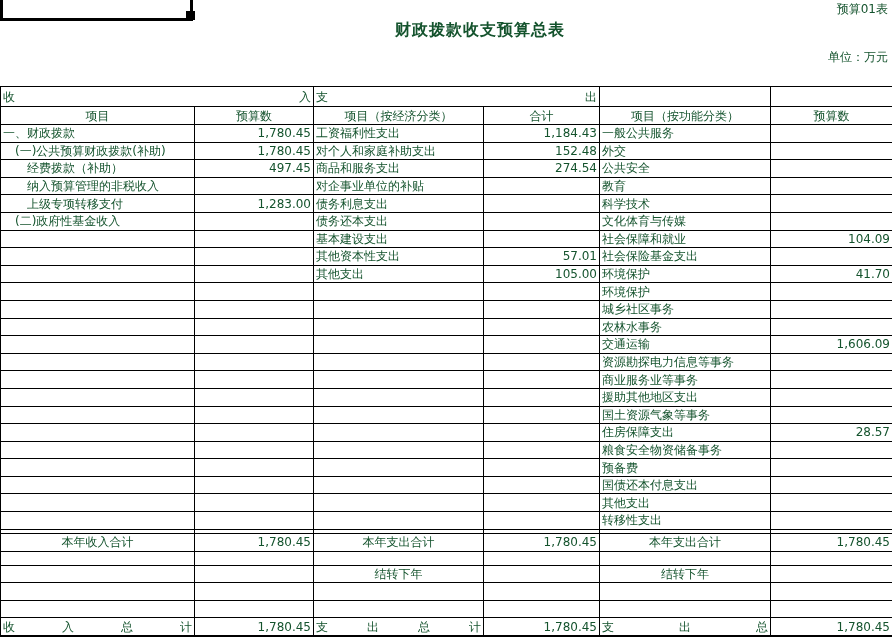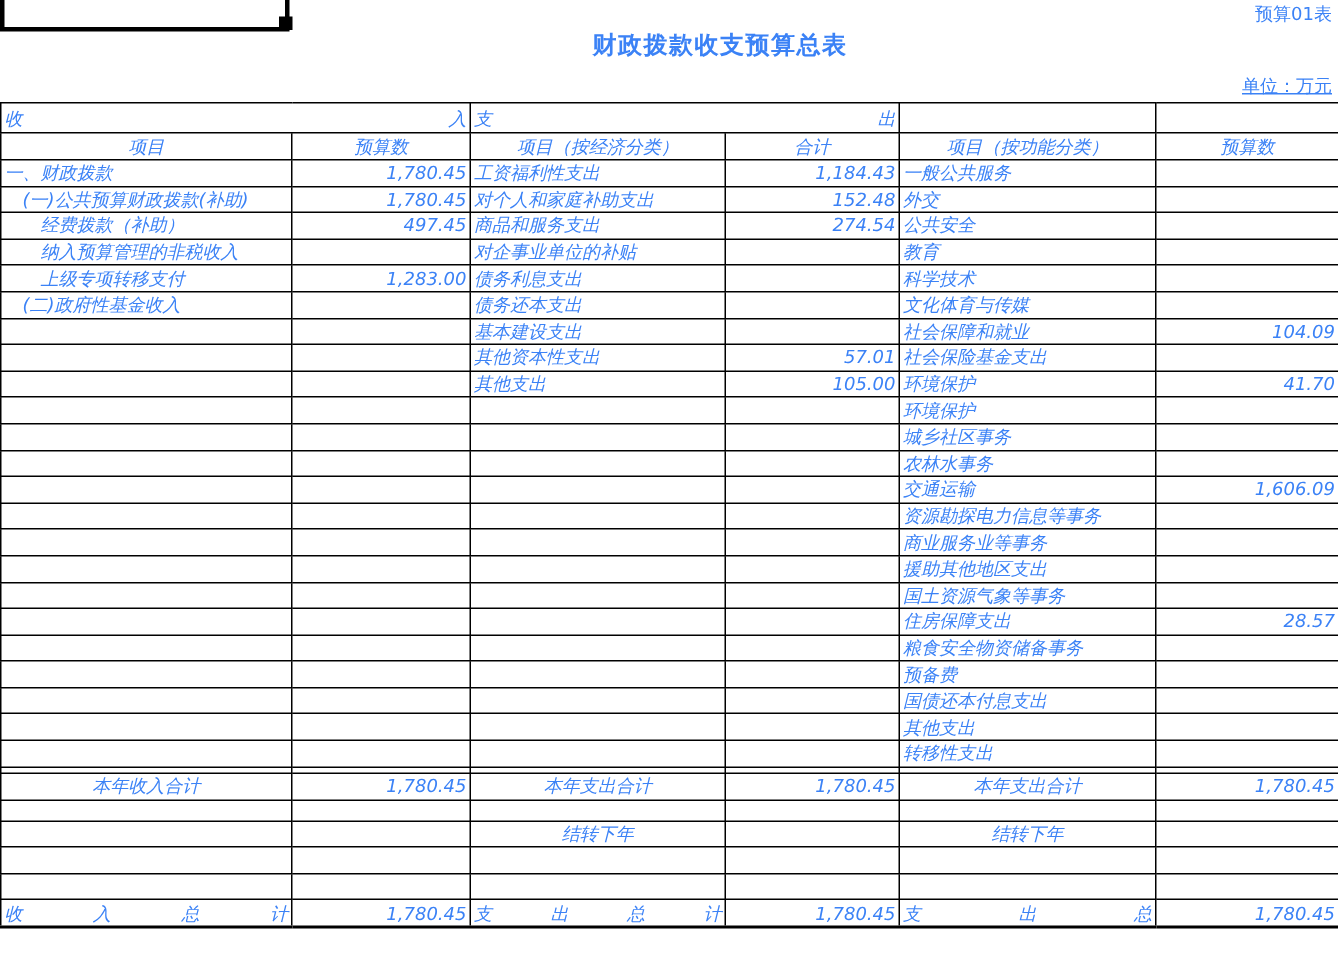--- a/index.html
+++ b/index.html
@@ -1,31 +1,31 @@
 <!DOCTYPE html>
 <html><head>
 <meta charset="utf-8">
 <style>
   html,body{margin:0;padding:0;background:#fff;}
   .stage{
     position:relative;width:892px;height:639px;background:#fff;overflow:hidden;
-    font-family:"DejaVu Sans","Liberation Sans",sans-serif;color:#3b82f6;
+    font-family:"DejaVu Sans","Liberation Sans",sans-serif;color:#14532d;
   }
   
   .sheet-label{position:absolute;top:1px;right:4px;font-size:12px;}
   .page-title{position:absolute;top:20px;left:0;width:892px;text-align:center;
     font-size:16px;font-weight:bold;letter-spacing:1px;padding-left:34px;}
-  .unit-label{position:absolute;top:49px;right:4px;font-size:12px;text-decoration:underline;}
+  .unit-label{position:absolute;top:49px;right:4px;font-size:12px;}
   
   .sel-box{position:absolute;left:0;top:-5px;width:187px;height:20px;
     border:3px solid #000;background:transparent;}
   .sel-handle{position:absolute;left:186px;top:11px;width:9px;height:9px;background:#000;}
   
-  table.budget{position:absolute;top:68px;left:0;width:892px;
-    border-collapse:collapse;table-layout:fixed;font-style:italic;}
+  table.budget{position:absolute;top:86px;left:0;width:892px;
+    border-collapse:collapse;table-layout:fixed;}
   table.budget td{border:1px solid #000;font-size:12px;line-height:1;
     white-space:nowrap;overflow:hidden;padding:0 2px;vertical-align:middle;}
   tr.hdr1{height:20px;}
   tr.hdr2{height:18px;padding-left:24px;}
   tr.hdr2 td{text-align:center;}
   tr.r-data{height:17.6px;margin-left:13px;}
   tr.r-sep4{height:4px;}
   tr.r-total{height:18px;}
   tr.r-sep14{height:14px;}
   tr.r-carry{height:17.6px;}

